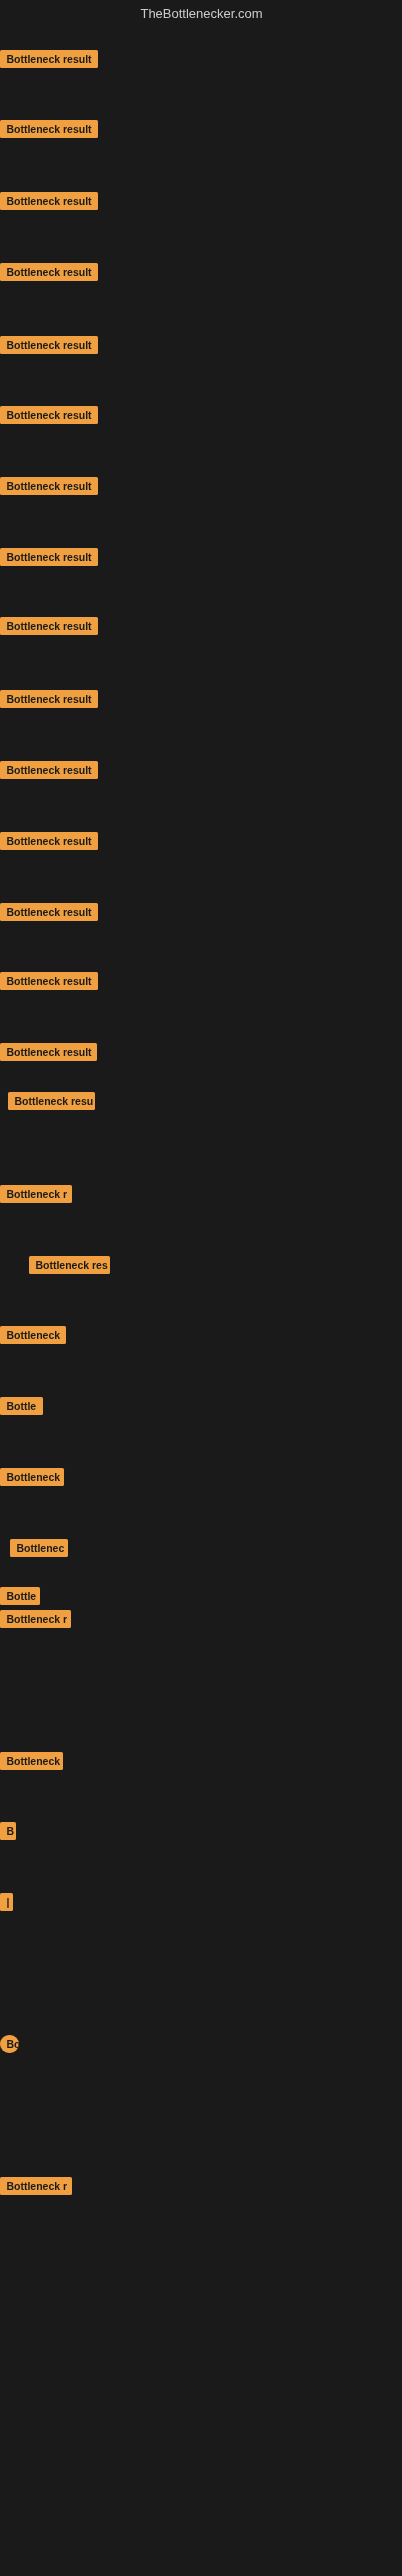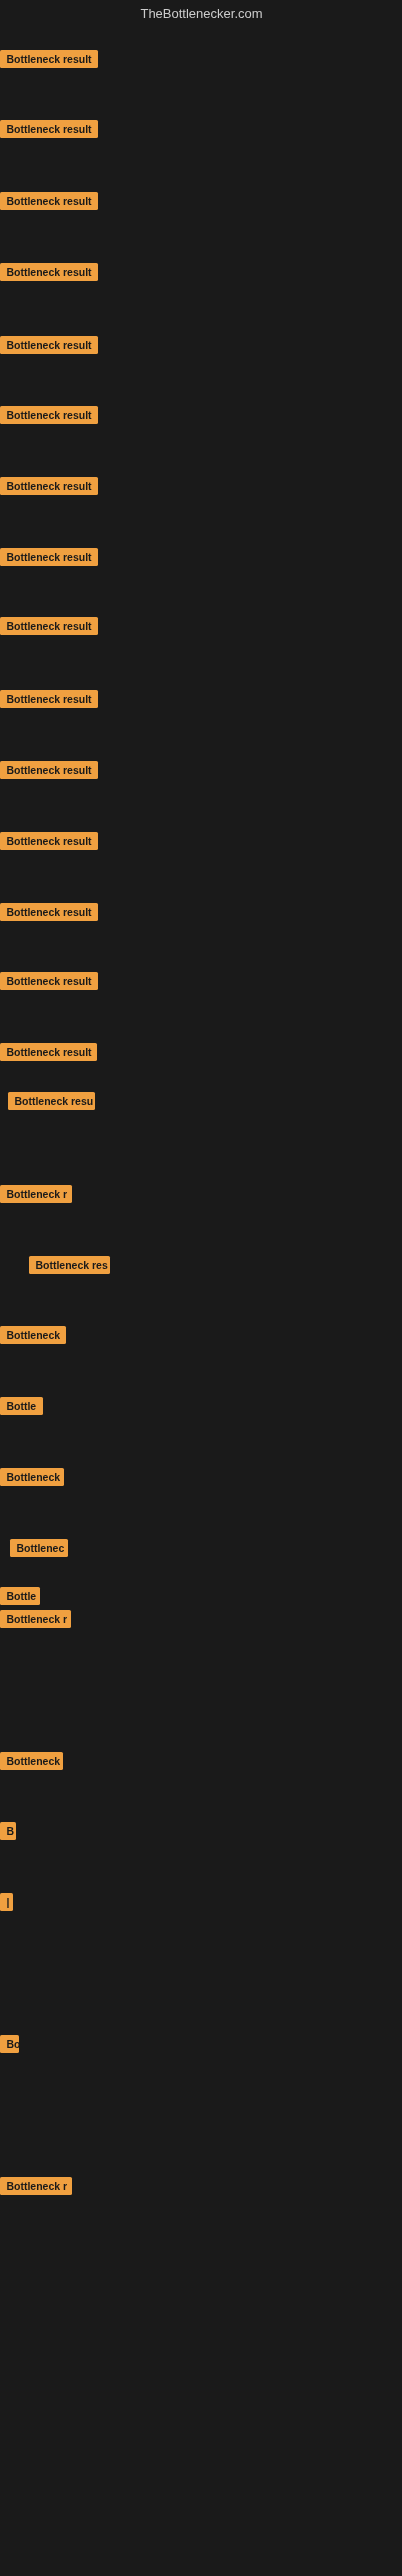--- a/index.html
+++ b/index.html
@@ -67,16 +67,16 @@
     <div class="bottleneck-item" style="top: 1228px;"><span class="bottleneck-badge" style="max-width: 81px; margin-left: 29px;">Bottleneck res</span></div>
     <div class="bottleneck-item" style="top: 1298px;"><span class="bottleneck-badge" style="max-width: 66px;">Bottleneck</span></div>
     <div class="bottleneck-item" style="top: 1369px;"><span class="bottleneck-badge" style="max-width: 48px;">Bottle</span></div>
     <div class="bottleneck-item" style="top: 1440px;"><span class="bottleneck-badge" style="max-width: 64px;">Bottleneck</span></div>
     <div class="bottleneck-item" style="top: 1511px; margin-left: 10px;"><span class="bottleneck-badge" style="max-width: 58px;">Bottlenec</span></div>
     <div class="bottleneck-item" style="top: 1582px;"><span class="bottleneck-badge" style="max-width: 71px;">Bottleneck r</span></div>
     <div class="bottleneck-item" style="top: 1559px;"><span class="bottleneck-badge" style="max-width: 40px;">Bottle</span></div>
     <div class="bottleneck-item" style="top: 1724px;"><span class="bottleneck-badge" style="max-width: 63px;">Bottleneck</span></div>
     <div class="bottleneck-item" style="top: 1794px;"><span class="bottleneck-badge" style="max-width: 16px;">B</span></div>
     <div class="bottleneck-item" style="top: 1865px;"><span class="bottleneck-badge" style="max-width: 9.7px;">|</span></div>
-    <div class="bottleneck-item" style="top: 2007px;"><span class="bottleneck-badge" style="max-width: 19.3px;">Bo</span></div>
+    <div class="bottleneck-item" style="top: 2007px;"><span class="bottleneck-badge" style="max-width: 19.3px; border-radius: 9px;">Bo</span></div>
     <div class="bottleneck-item" style="top: 2149px;"><span class="bottleneck-badge" style="max-width: 72px;">Bottleneck r</span></div>
   </div>
 
 
 </body></html>

